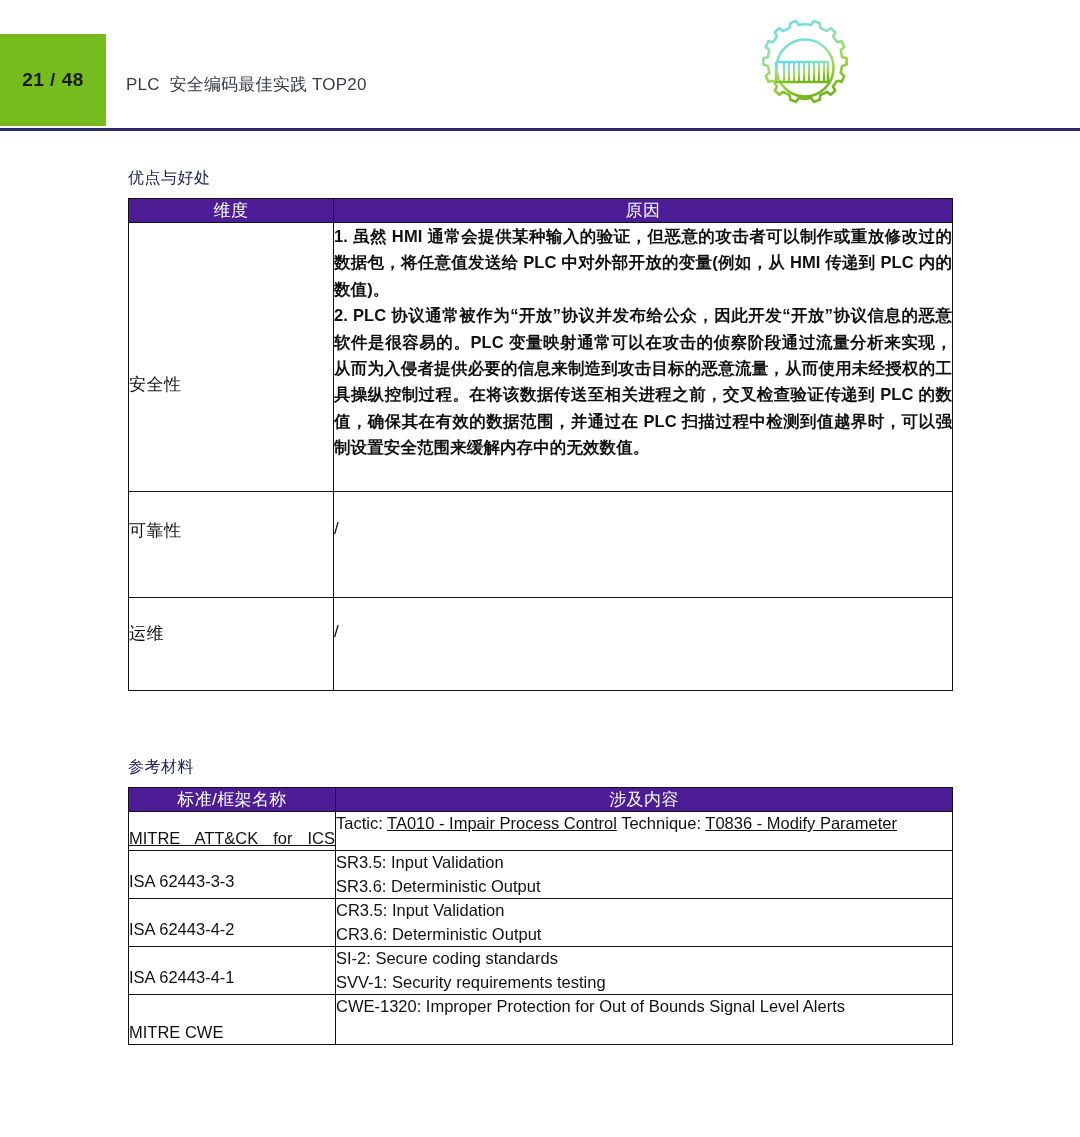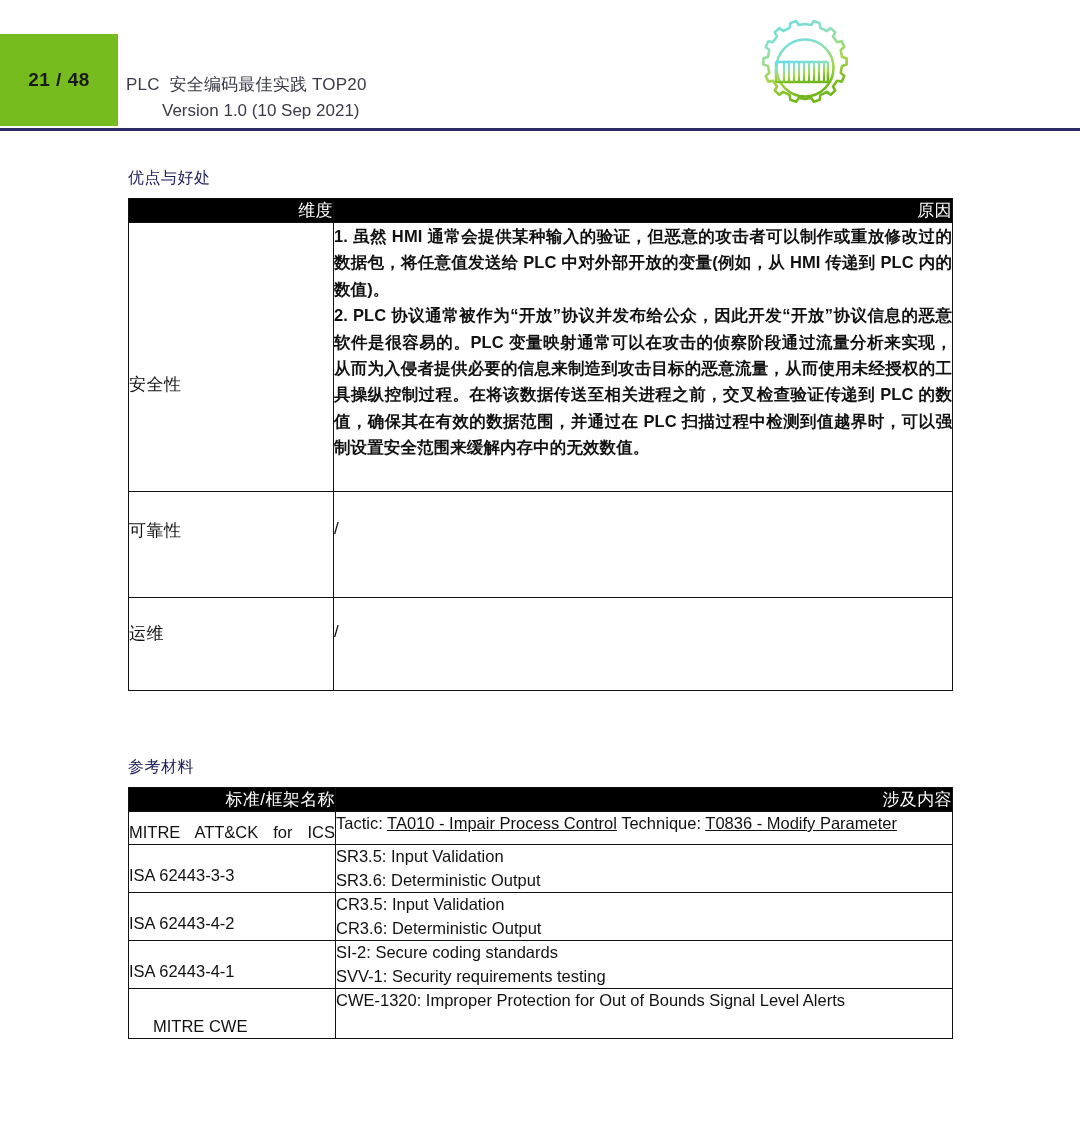--- a/index.html
+++ b/index.html
@@ -20,21 +20,21 @@
   #page-header {
     position: absolute;
     left: 0; top: 0;
     width: 1080px;
     height: 132px;
   }
   #page-badge {
     position: absolute;
     left: 0;
     top: 34px;
-    width: 118px;
+    width: 106px;
     height: 92px;
     background: #77bc1f;
     display: flex;
     align-items: center;
     justify-content: center;
   }
   #page-badge-label {
     font-size: 19px;
     font-weight: bold;
     color: #1a1a1a;
@@ -129,25 +129,25 @@
     border-collapse: collapse;
     table-layout: fixed;
     background: #ffffff;
   }
   table.doc-table td, table.doc-table th {
     border: 1.6px solid #111111;
     vertical-align: top;
     padding: 0;
   }
   .thead-cell {
-    background: #000000;
+    background: #4c1d95;
     color: #ffffff;
     font-size: 17px;
     font-weight: normal;
-    text-align: right;
+    text-align: center;
     padding: 4px 8px 5px 8px;
     height: 22px;
     letter-spacing: 0.4px;
   }
 
   
   #table-benefits {
     left: 128px;
     top: 198px;
     width: 824px;
@@ -208,38 +208,37 @@
     line-height: 23.5px;
   }
   .content-cell .just { text-align: justify; }
   .content-cell a,
   .content-cell .link {
     color: #111111;
     text-decoration: underline;
     margin-top: 40px;
   }
   .content-line { display: block; }
-  #ref-row-mitre-attack .std-cell { padding-top: 9px; }
+  #ref-row-mitre-attack .std-cell { padding-top: 15px; text-decoration: underline; }
   #ref-row-isa3 .std-cell,
   #ref-row-isa42 .std-cell,
   #ref-row-isa41 .std-cell { padding-top: 19px; }
-  #ref-row-cwe .std-cell { padding-top: 26px; padding-left: 24px; }
+  #ref-row-cwe .std-cell { padding-top: 26px; }
 </style>
 </head>
 <body>
 
 <div id="page-header">
 
   <div id="page-badge">
     <span id="page-badge-label">21 / 48</span>
   </div>
 
   <div id="header-titles">
     <div id="header-title-main">PLC  安全编码最佳实践 TOP20</div>
-    <div id="header-title-sub">Version 1.0 (10 Sep 2021)</div>
   </div>
 
   <div id="header-rule"></div>
 
   <div id="brand-logo">
     <div id="logo-gear">
       <svg width="102" height="100" viewBox="0 0 102 100" aria-hidden="true">
         <defs>
           <linearGradient id="gearGrad" x1="0" y1="0" x2="0.35" y2="1">
             <stop offset="0%" stop-color="#63dcf0"></stop>

